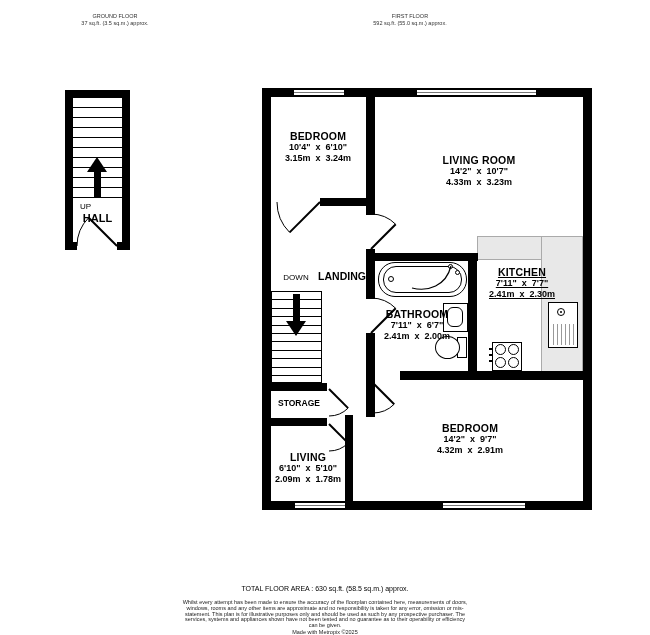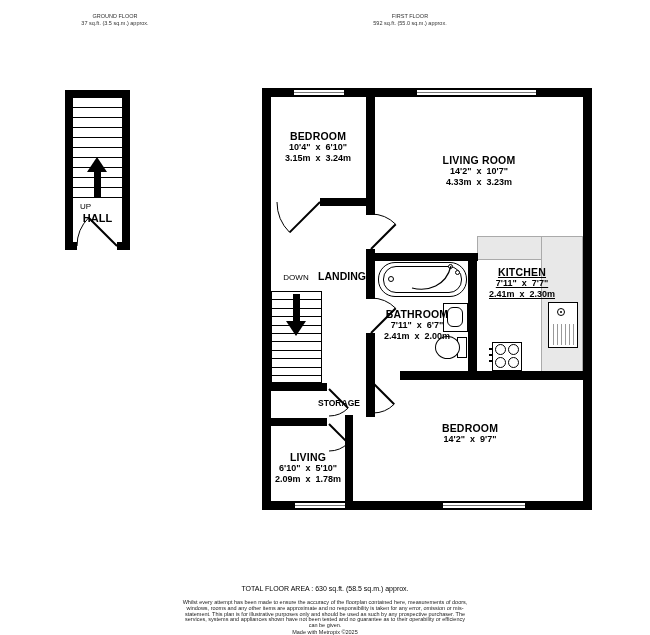--- a/index.html
+++ b/index.html
@@ -137,28 +137,29 @@
     <div class="rdim">2.41m  x  2.30m</div>
   </div>
   <div class="room-label" style="left:362px;top:309px;width:110px;">
     <div class="rname">BATHROOM</div>
     <div class="rdim">7'11"  x  6'7"</div>
     <div class="rdim">2.41m  x  2.00m</div>
   </div>
   <div class="room-label" style="left:390px;top:423px;width:160px;">
     <div class="rname">BEDROOM</div>
     <div class="rdim">14'2"  x  9'7"</div>
+    <div class="rdim">4.32m  x  2.91m</div>
   </div>
   <div class="room-label" style="left:253px;top:452px;width:110px;">
     <div class="rname">LIVING</div>
     <div class="rdim">6'10"  x  5'10"</div>
     <div class="rdim">2.09m  x  1.78m</div>
   </div>
 
   <div class="small-label" style="left:302px;top:270px;width:80px;font-size:10.5px;font-weight:bold;">LANDING</div>
   <div class="small-label" style="left:276px;top:273px;width:40px;font-size:8px;">DOWN</div>
-  <div class="small-label" style="left:263px;top:398px;width:72px;font-size:8.5px;font-weight:bold;padding-left:40px;">STORAGE</div>
+  <div class="small-label" style="left:263px;top:398px;width:72px;font-size:8.5px;font-weight:bold;">STORAGE</div>
 
   <div class="footer-total">TOTAL FLOOR AREA : 630 sq.ft. (58.5 sq.m.) approx.</div>
   <div class="footer-disc">Whilst every attempt has been made to ensure the accuracy of the floorplan contained here, measurements of doors, windows, rooms and any other items are approximate and no responsibility is taken for any error, omission or mis-statement. This plan is for illustrative purposes only and should be used as such by any prospective purchaser. The services, systems and appliances shown have not been tested and no guarantee as to their operability or efficiency can be given.</div>
   <div class="footer-credit">Made with Metropix ©2025</div>
 
 </div>
 
 </body></html>

